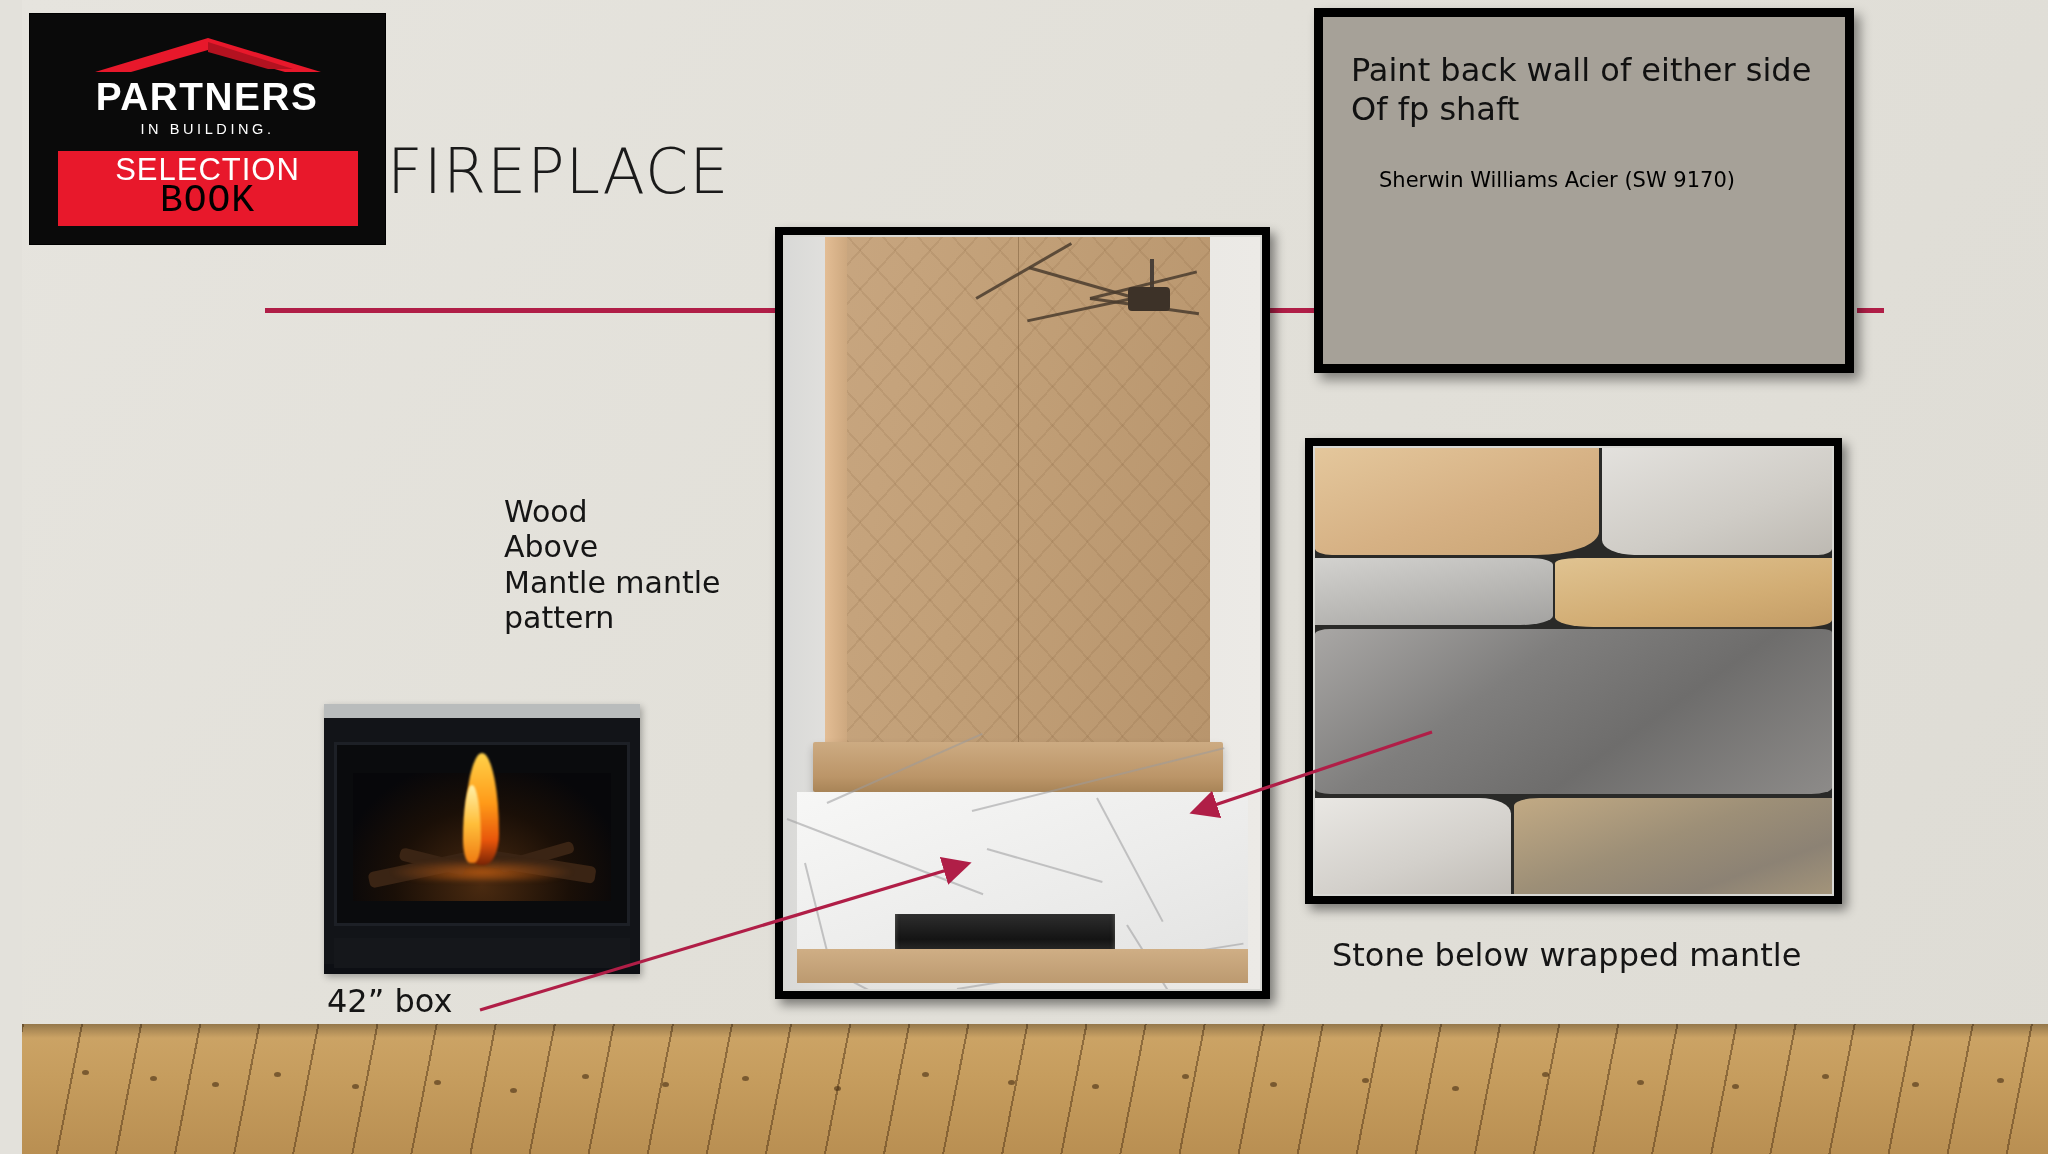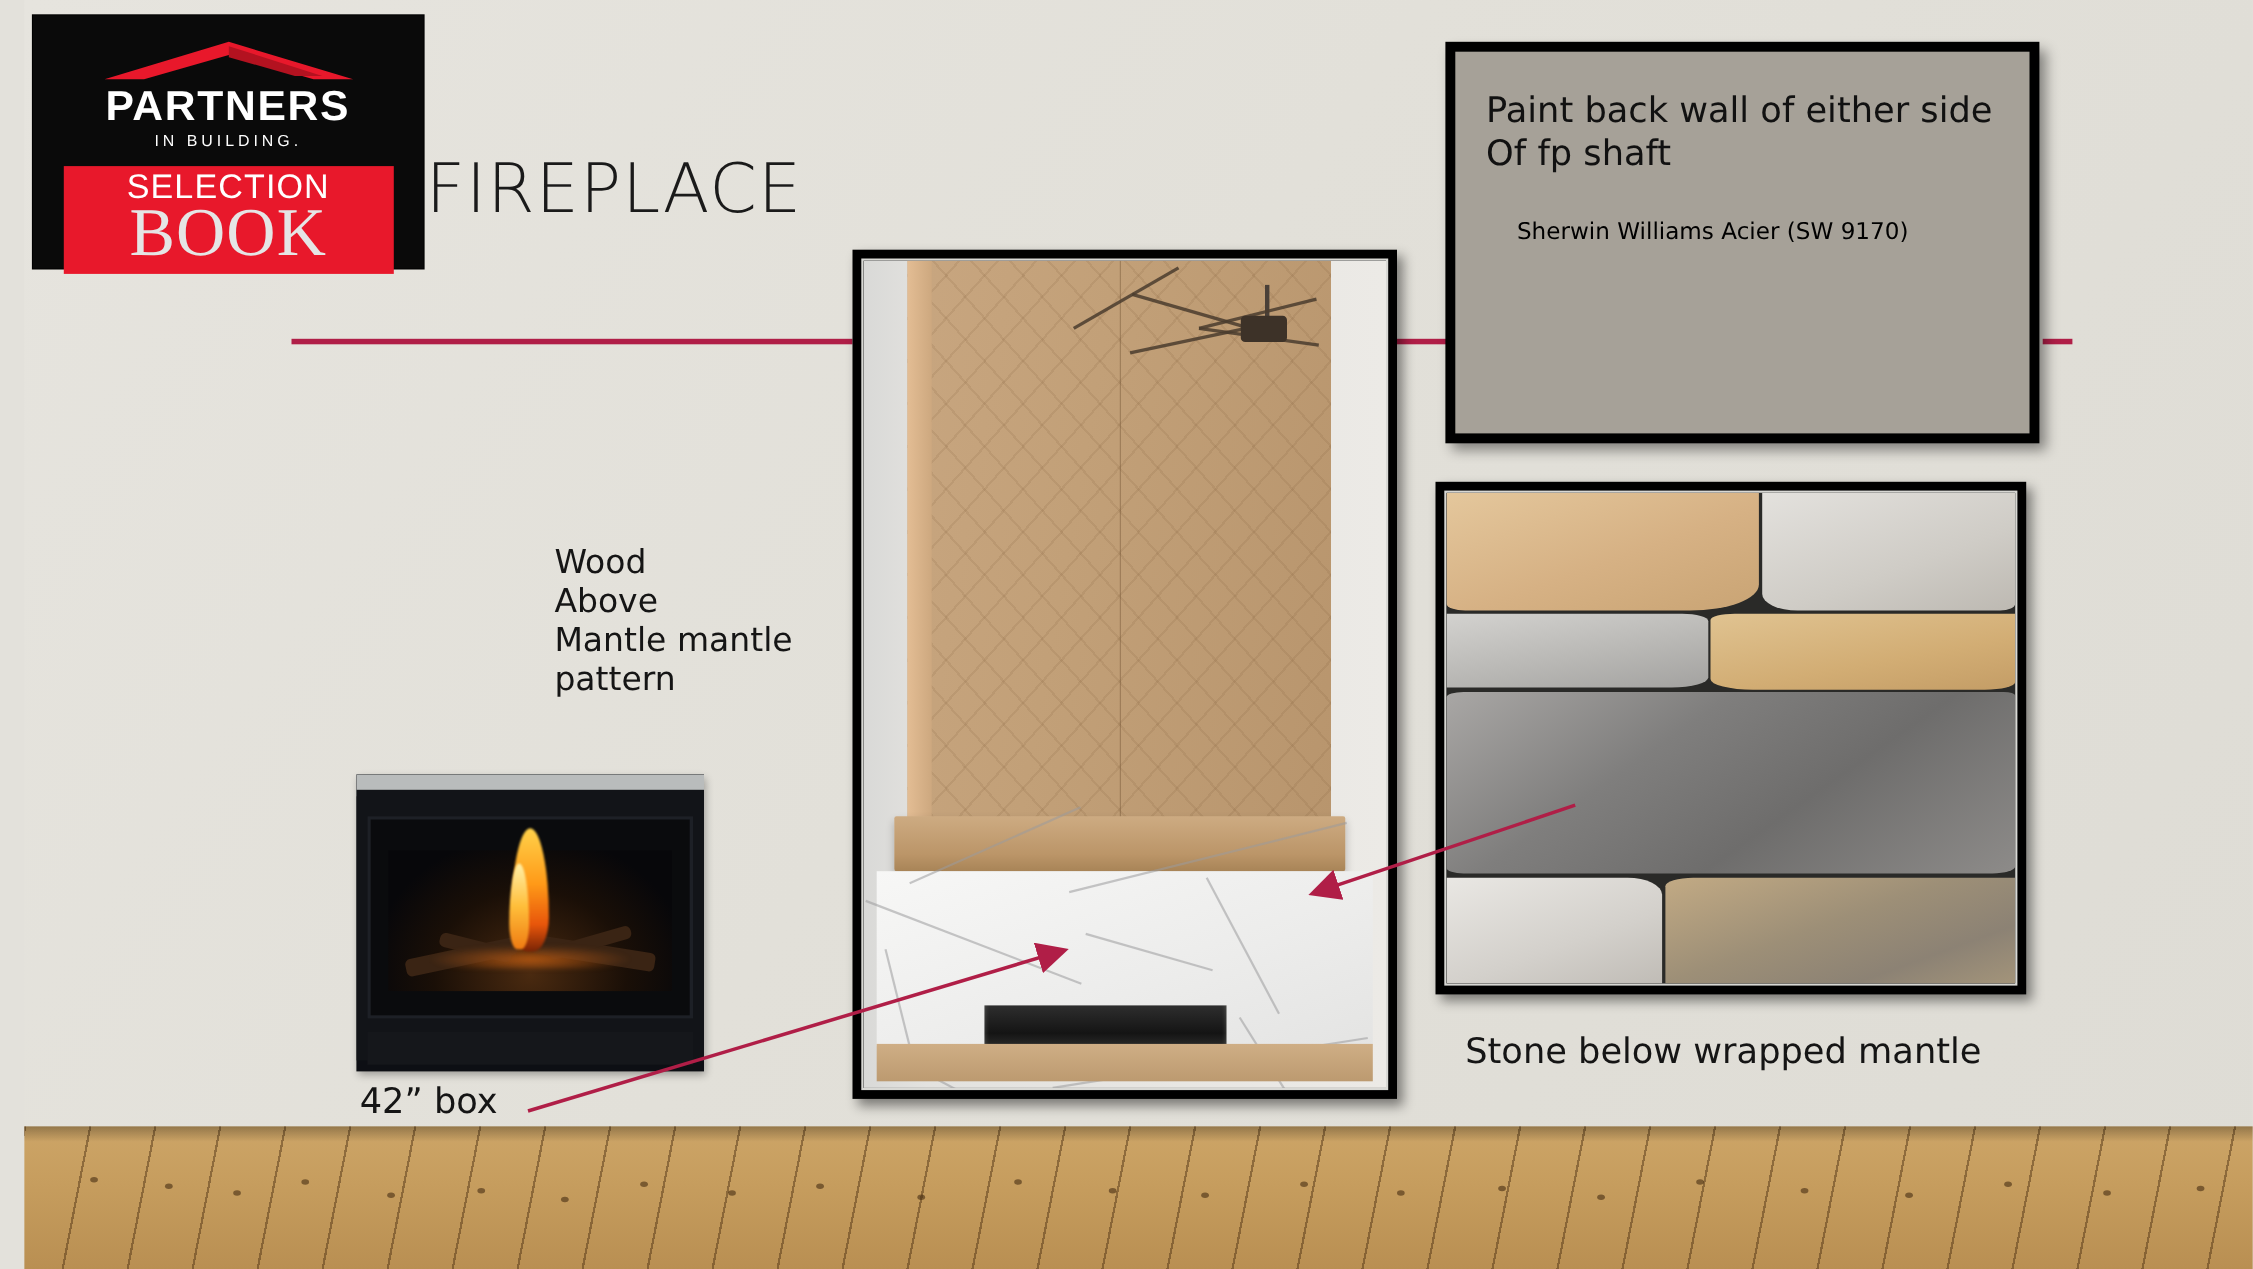--- a/index.html
+++ b/index.html
@@ -40,22 +40,22 @@
   }
   .logo-redbox{
     background:#e8182b;width:300px;margin-top:14px;padding:3px 0 7px 0;
     display:flex;flex-direction:column;align-items:center;
   }
   .logo-selection{
     color:#fff;font-size:31px;letter-spacing:1px;line-height:1;
     font-family:"Liberation Sans",sans-serif;
   }
   .logo-book{
-    color:#e5e5e5;font-size:62px;letter-spacing:1px;line-height:0.95;
-    font-family:Liberation Serif, serif;margin-top:-2px;
+    color:#000000;font-size:38px;letter-spacing:1px;line-height:0.95;
+    font-family:Liberation Mono, monospace;margin-top:-2px;
   }
 
   
   .title{
     position:absolute;left:365px;top:135px;
     font-size:62px;color:#1a1a1a;letter-spacing:1px;
     font-weight:300;font-family:"DejaVu Sans",sans-serif;
     white-space:nowrap;
   }
 
@@ -73,21 +73,21 @@
     box-shadow:5px 6px 10px rgba(0,0,0,.45);
     padding:8px;box-sizing:border-box;
   }
   .frame-inner{
     width:100%;height:100%;position:relative;overflow:hidden;
     border:2px solid #d8d8d4;box-sizing:border-box;
   }
 
   
   .paint-box{
-    position:absolute;left:1292px;top:38px;width:540px;height:365px;
+    position:absolute;left:1292px;top:8px;width:540px;height:365px;
     background:#000;padding:9px;box-sizing:border-box;
     box-shadow:6px 7px 11px rgba(0,0,0,.42);
   }
   .paint-inner{
     width:100%;height:100%;background:#a6a198;box-sizing:border-box;
     padding:34px 22px 0 28px;position:relative;
   }
   .paint-line{
     font-size:32px;color:#111;line-height:1.23;
     font-family:"DejaVu Sans",sans-serif;font-weight:400;

